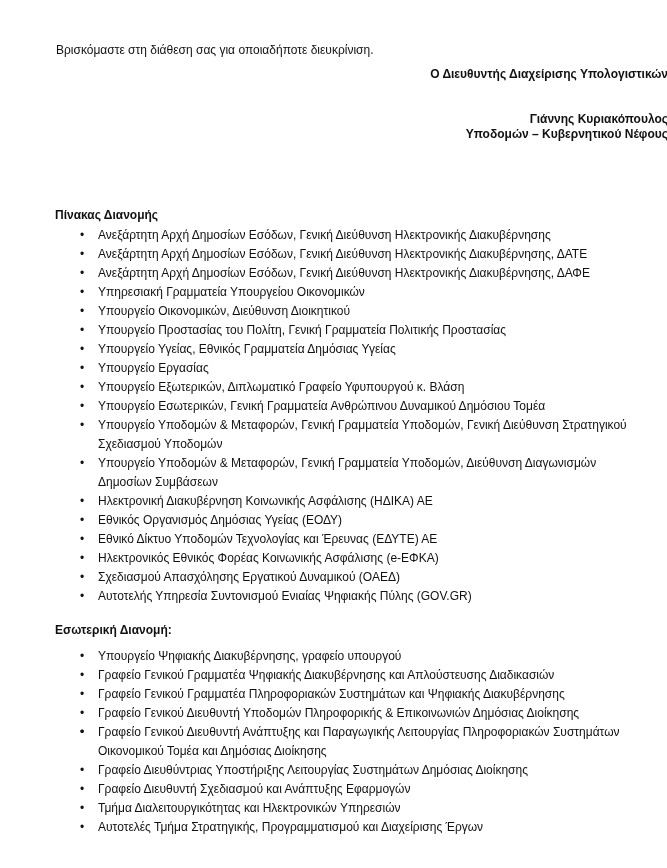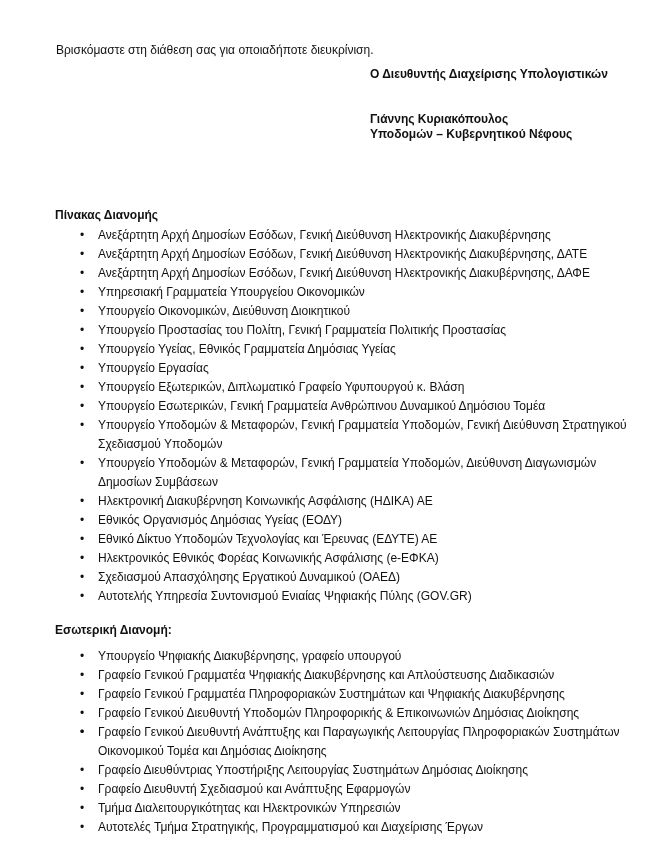--- a/index.html
+++ b/index.html
@@ -3,21 +3,21 @@
 <meta charset="utf-8">
 <style>
   html, body { margin: 0; padding: 0; background: #ffffff; }
   body {
     width: 667px; height: 868px; position: relative; overflow: hidden;
     font-family: "Liberation Sans", "DejaVu Sans", sans-serif;
     font-size: 12px; color: #111111;
   }
   .abs { position: absolute; white-space: nowrap; }
   .para { left: 56px; top: 36px; margin-top: 7px; }
-  .sig { left: 370px; width: 298px; text-align: left; font-weight: bold; }
+  .sig { left: 370px; width: 298px; text-align: right; font-weight: bold; }
   .sig1 { top: 67px; }
   .sig2 { top: 83px; margin-top: 44px; }
   .sig3 { top: 112px; }
   .heading { left: 55px; font-weight: bold; }
   .h1 { top: 208px; }
   .h2 { top: 623px; }
   ul.dist { position: absolute; left: 0; margin: 0; padding: 0; list-style: none; width: 667px; }
   ul.dist1 { top: 226px; }
   ul.dist2 { top: 647px; }
   ul.dist li { position: relative; padding-left: 98px; padding-right: 20px; line-height: 19px; white-space: normal; }

